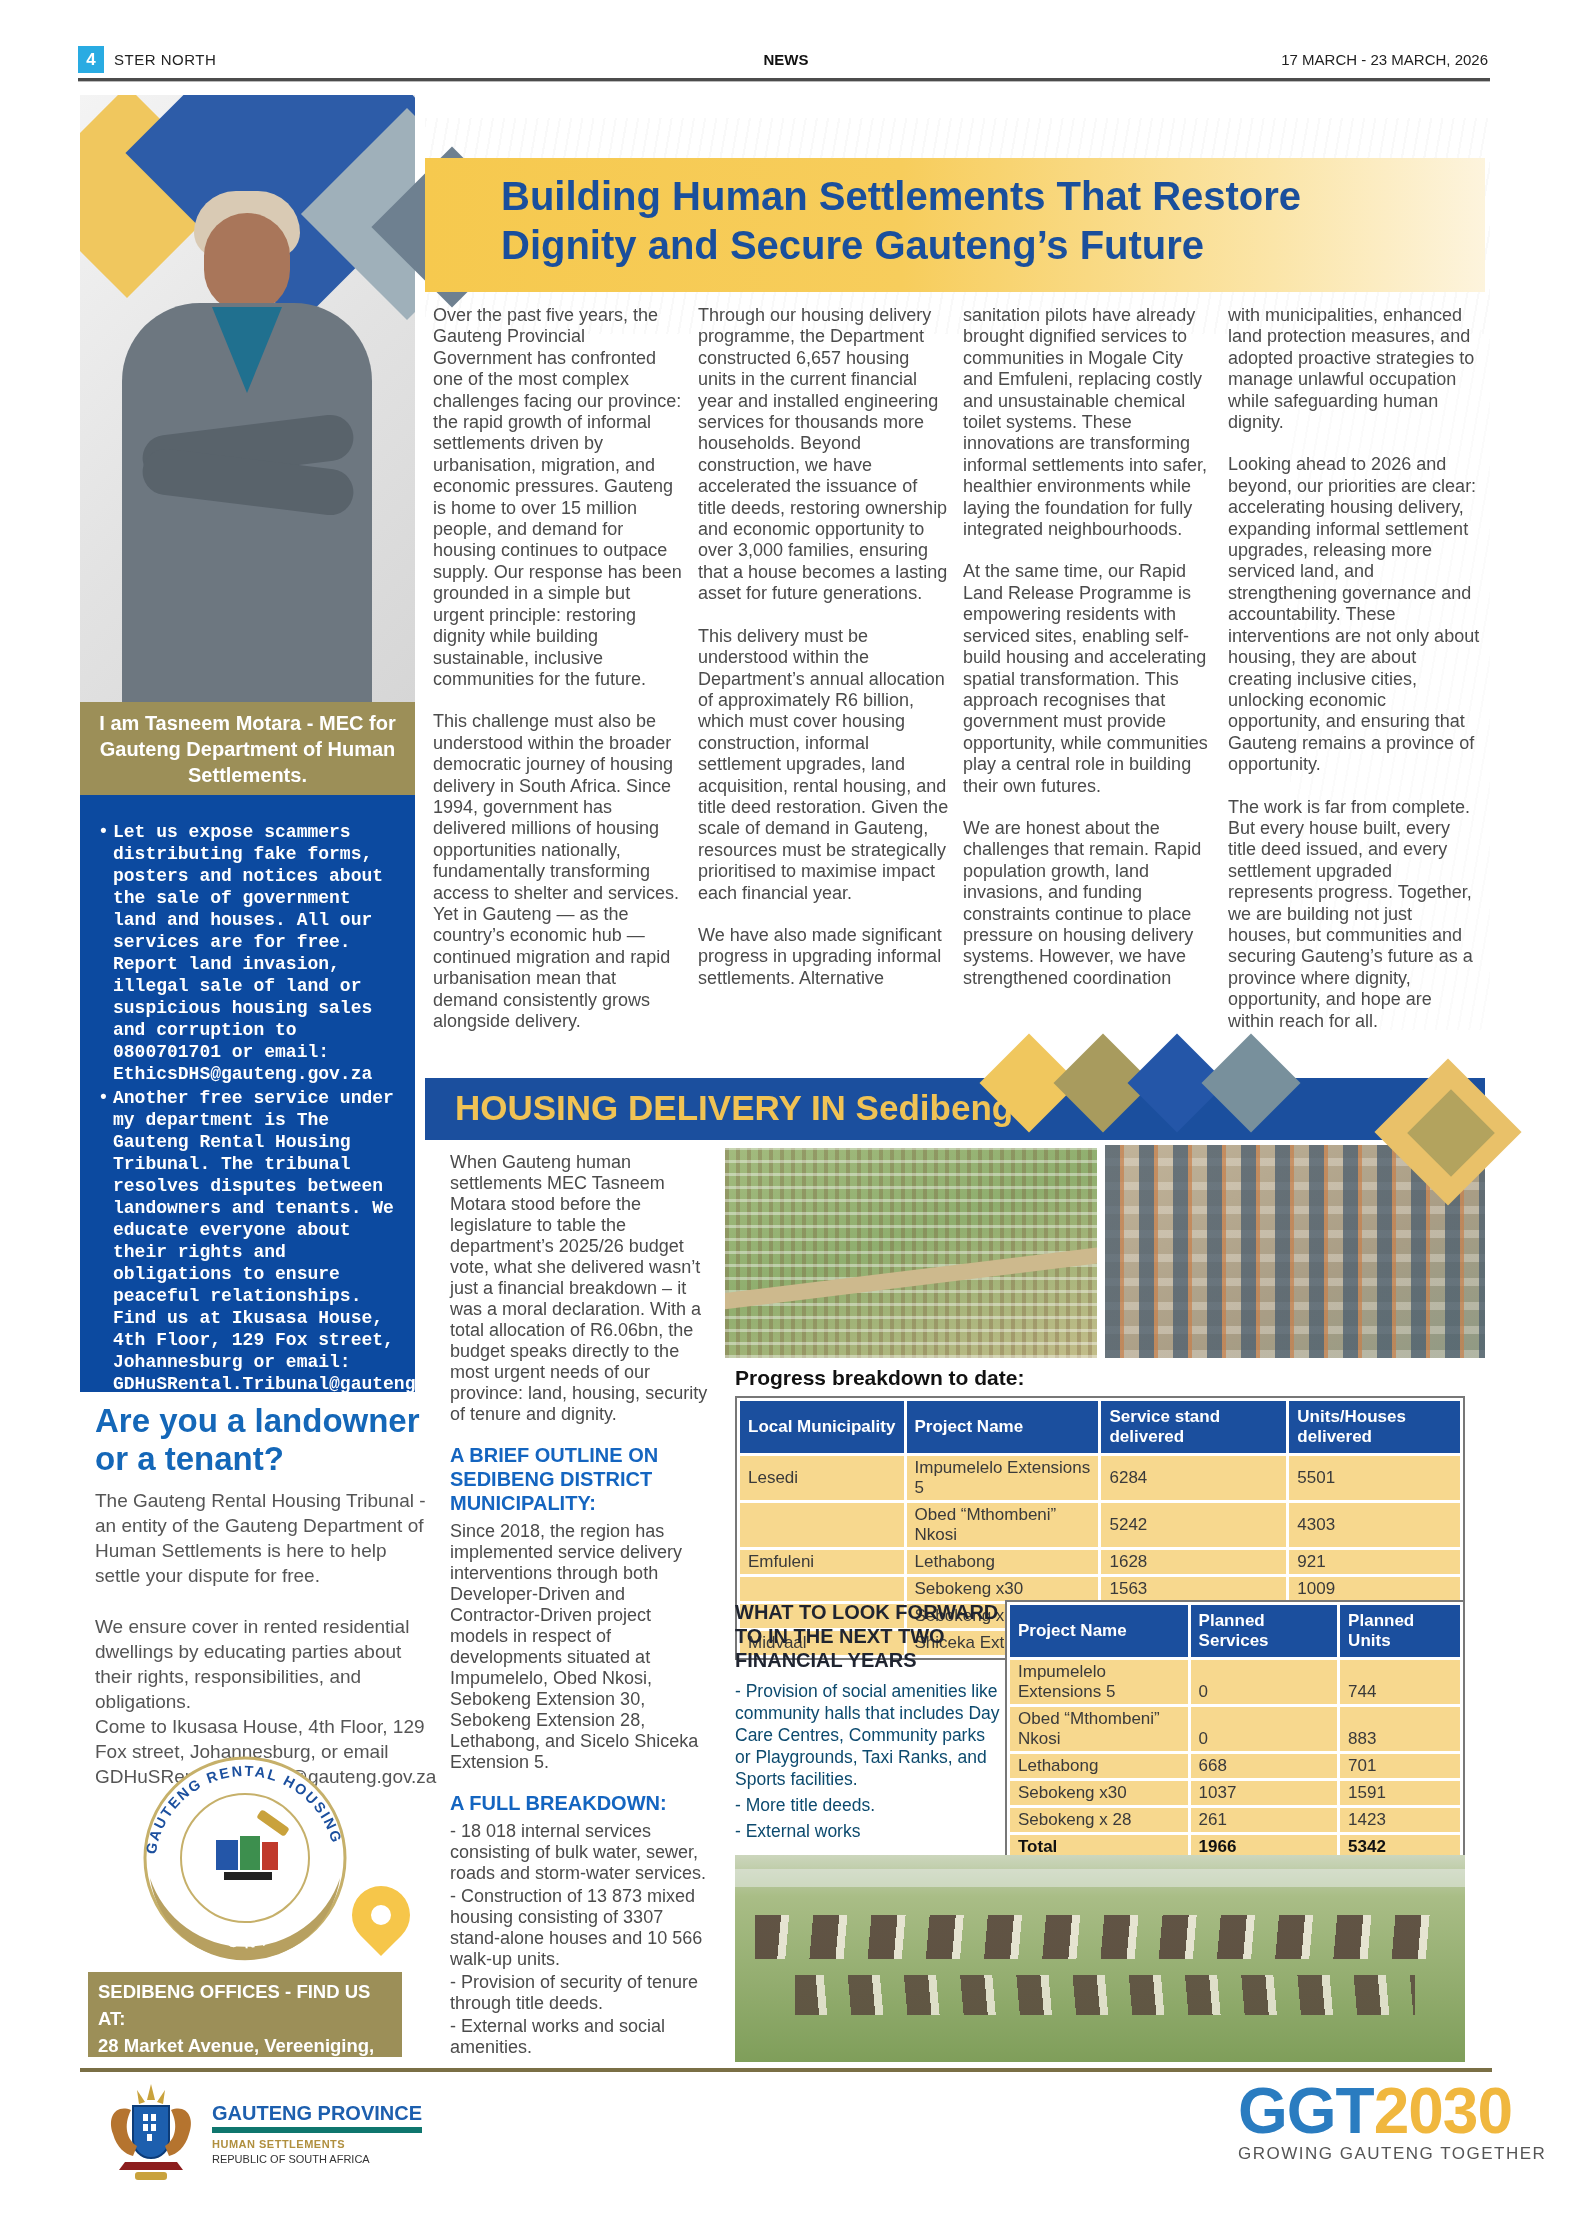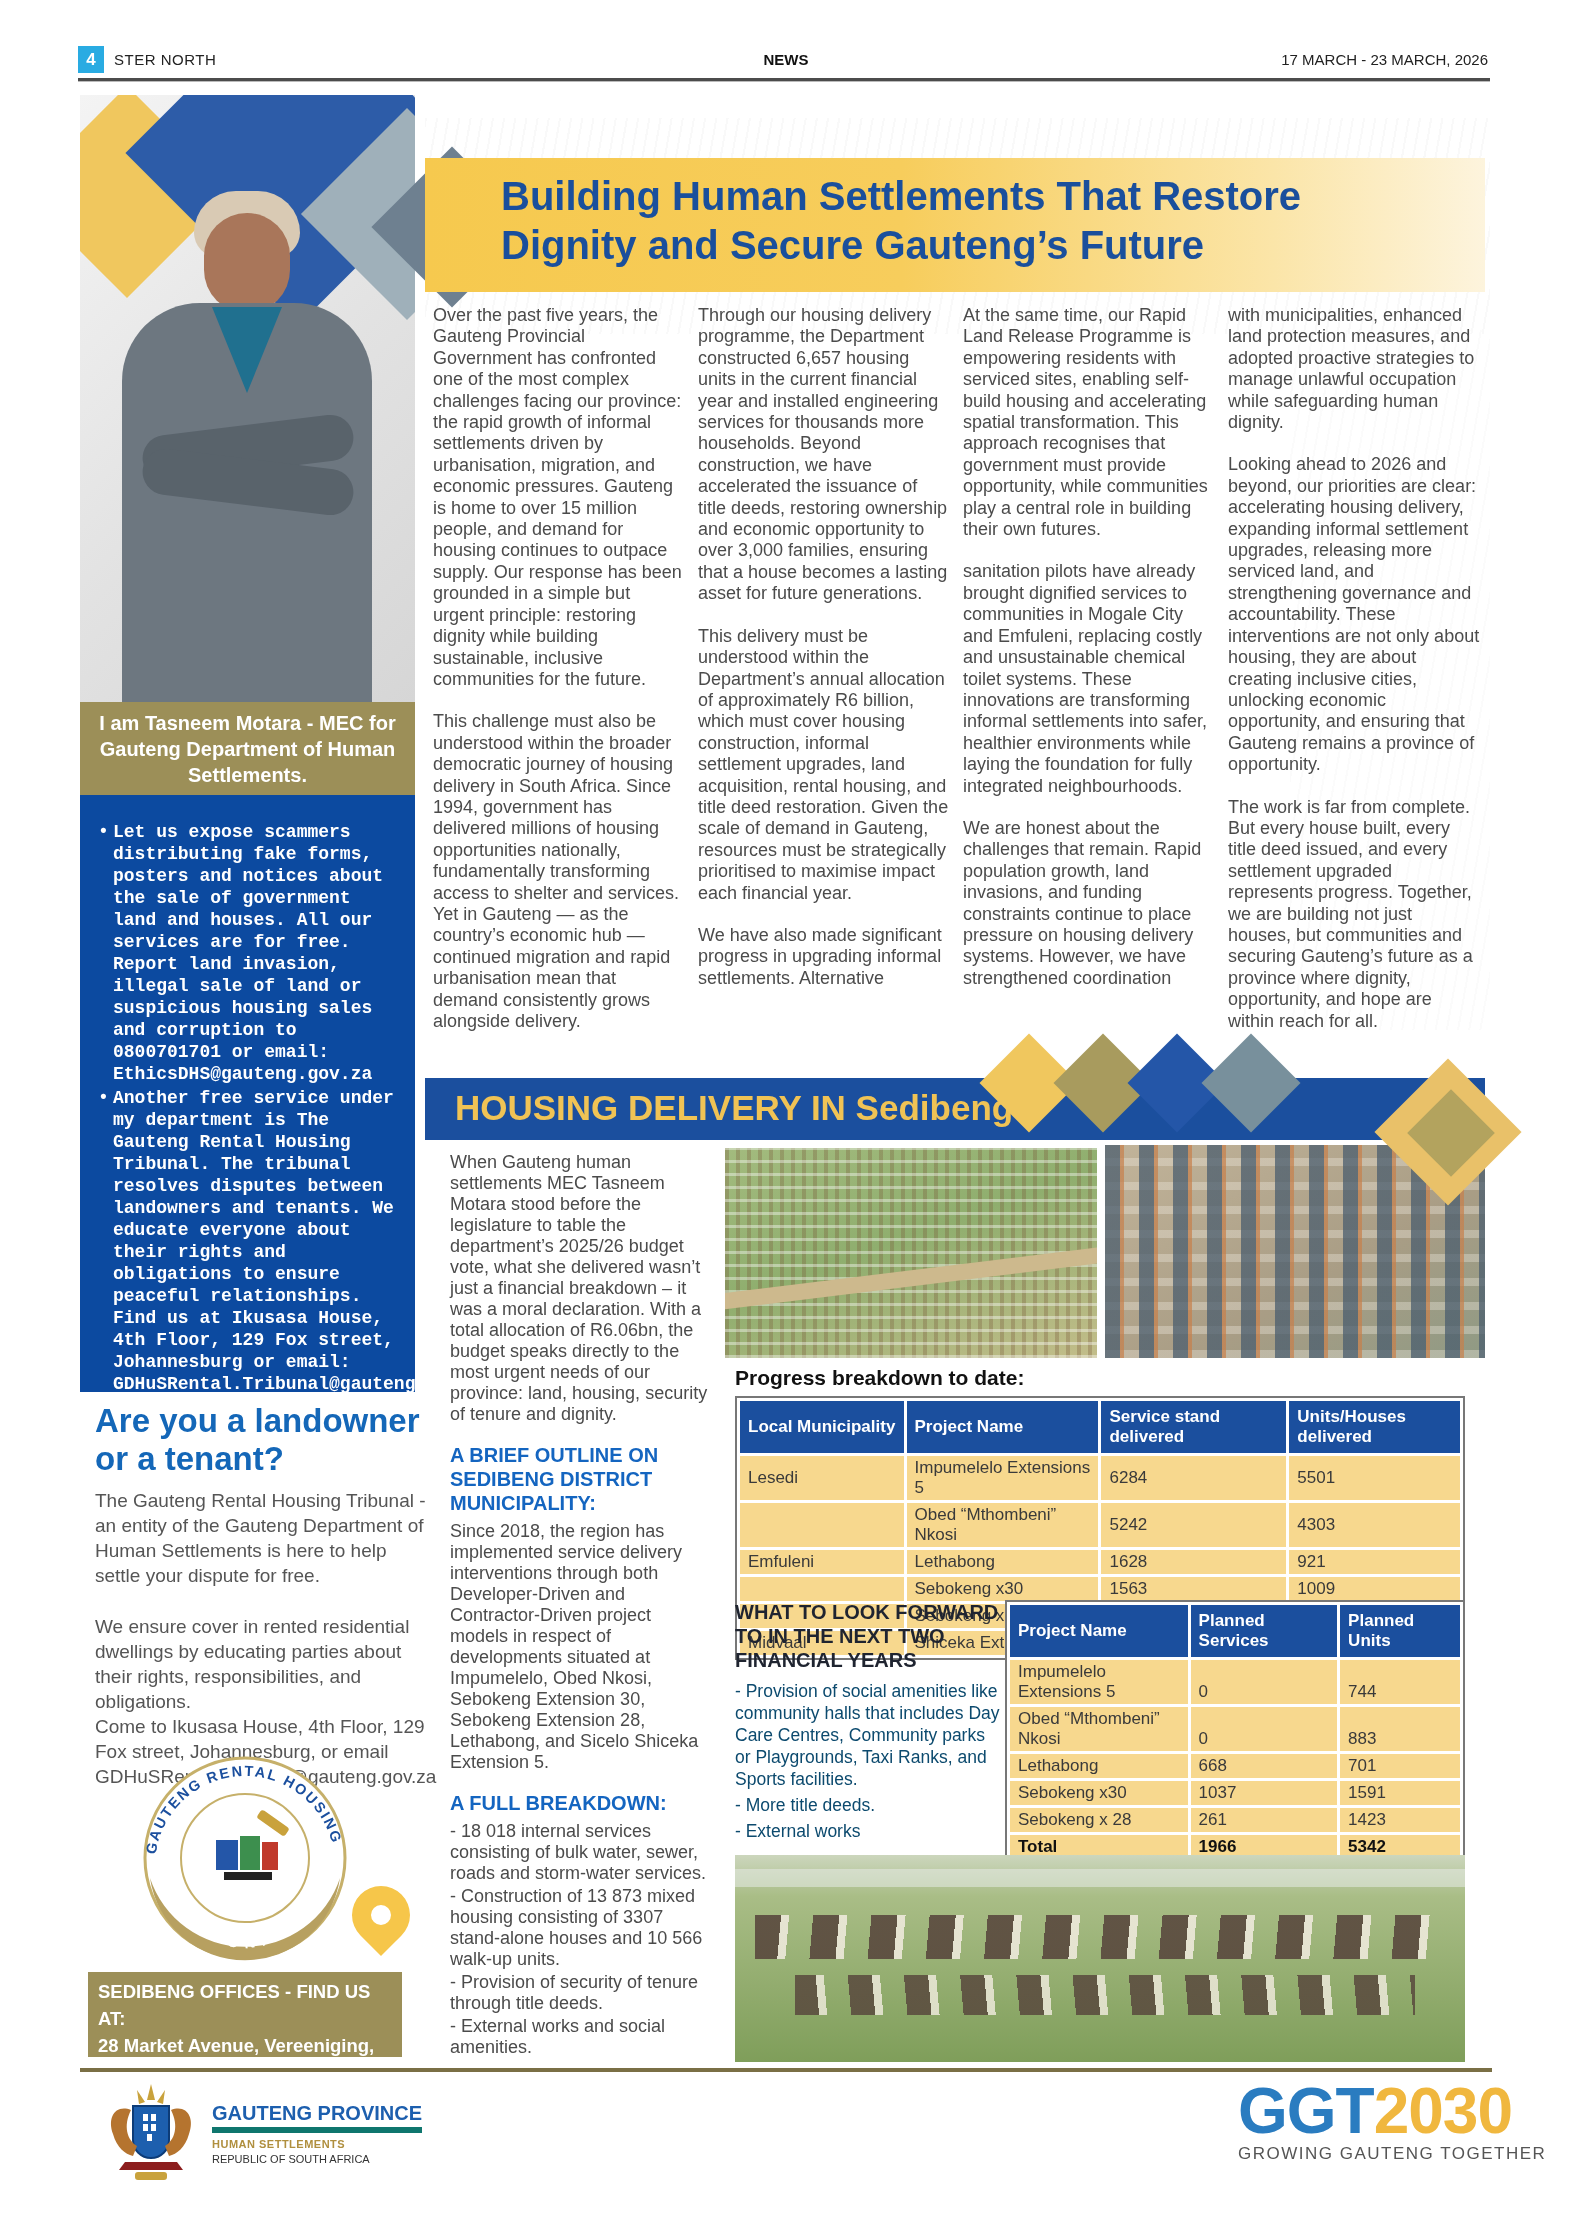--- a/index.html
+++ b/index.html
@@ -129,22 +129,22 @@
     <div class="col">
       <p>Over the past five years, the Gauteng Provincial Government has confronted one of the most complex challenges facing our province: the rapid growth of informal settlements driven by urbanisation, migration, and economic pressures. Gauteng is home to over 15 million people, and demand for housing continues to outpace supply. Our response has been grounded in a simple but urgent principle: restoring dignity while building sustainable, inclusive communities for the future.</p>
       <p>This challenge must also be understood within the broader democratic journey of housing delivery in South Africa. Since 1994, government has delivered millions of housing opportunities nationally, fundamentally transforming access to shelter and services. Yet in Gauteng — as the country’s economic hub — continued migration and rapid urbanisation mean that demand consistently grows alongside delivery.</p>
     </div>
     <div class="col">
       <p>Through our housing delivery programme, the Department constructed 6,657 housing units in the current financial year and installed engineering services for thousands more households. Beyond construction, we have accelerated the issuance of title deeds, restoring ownership and economic opportunity to over 3,000 families, ensuring that a house becomes a lasting asset for future generations.</p>
       <p>This delivery must be understood within the Department’s annual allocation of approximately R6 billion, which must cover housing construction, informal settlement upgrades, land acquisition, rental housing, and title deed restoration. Given the scale of demand in Gauteng, resources must be strategically prioritised to maximise impact each financial year.</p>
       <p>We have also made significant progress in upgrading informal settlements. Alternative</p>
     </div>
     <div class="col">
+      <p>sanitation pilots have already brought dignified services to communities in Mogale City and Emfuleni, replacing costly and unsustainable chemical toilet systems. These innovations are transforming informal settlements into safer, healthier environments while laying the foundation for fully integrated neighbourhoods.</p>
       <p>At the same time, our Rapid Land Release Programme is empowering residents with serviced sites, enabling self-build housing and accelerating spatial transformation. This approach recognises that government must provide opportunity, while communities play a central role in building their own futures.</p>
-      <p>sanitation pilots have already brought dignified services to communities in Mogale City and Emfuleni, replacing costly and unsustainable chemical toilet systems. These innovations are transforming informal settlements into safer, healthier environments while laying the foundation for fully integrated neighbourhoods.</p>
       <p>We are honest about the challenges that remain. Rapid population growth, land invasions, and funding constraints continue to place pressure on housing delivery systems. However, we have strengthened coordination</p>
     </div>
     <div class="col">
       <p>with municipalities, enhanced land protection measures, and adopted proactive strategies to manage unlawful occupation while safeguarding human dignity.</p>
       <p>Looking ahead to 2026 and beyond, our priorities are clear: accelerating housing delivery, expanding informal settlement upgrades, releasing more serviced land, and strengthening governance and accountability. These interventions are not only about housing, they are about creating inclusive cities, unlocking economic opportunity, and ensuring that Gauteng remains a province of opportunity.</p>
       <p>The work is far from complete. But every house built, every title deed issued, and every settlement upgraded represents progress. Together, we are building not just houses, but communities and securing Gauteng’s future as a province where dignity, opportunity, and hope are within reach for all.</p>
     </div>
   </div>
 
   <div class="abs sed-banner">

